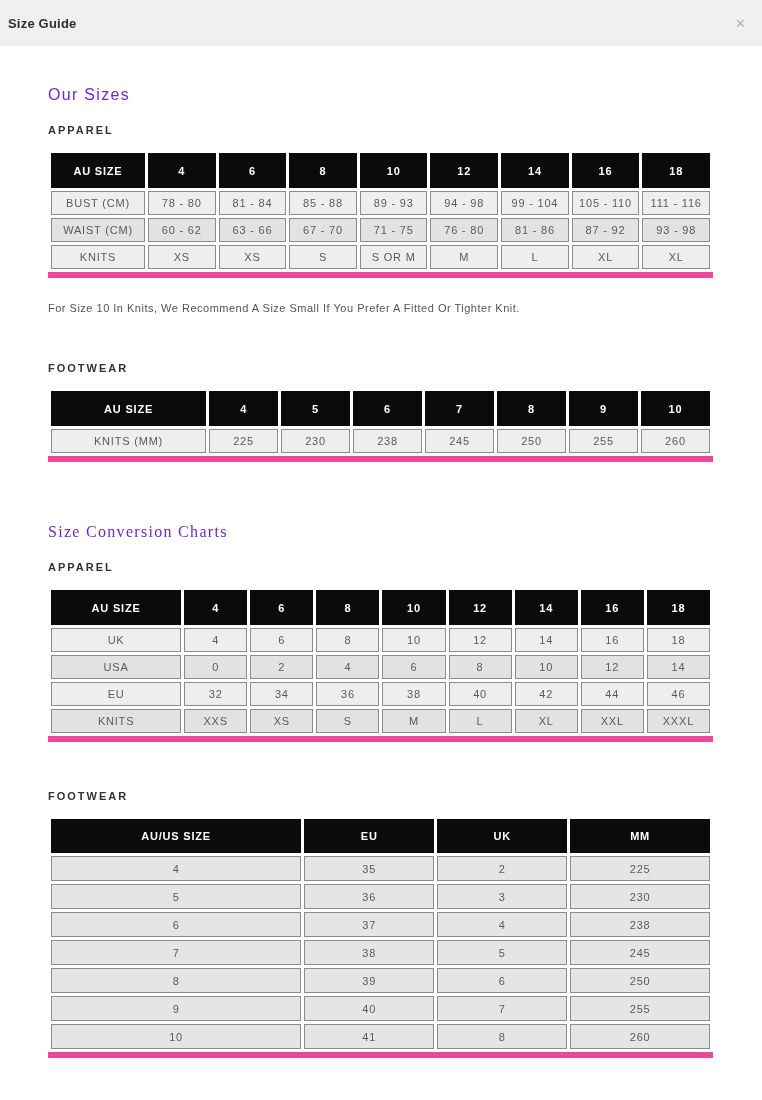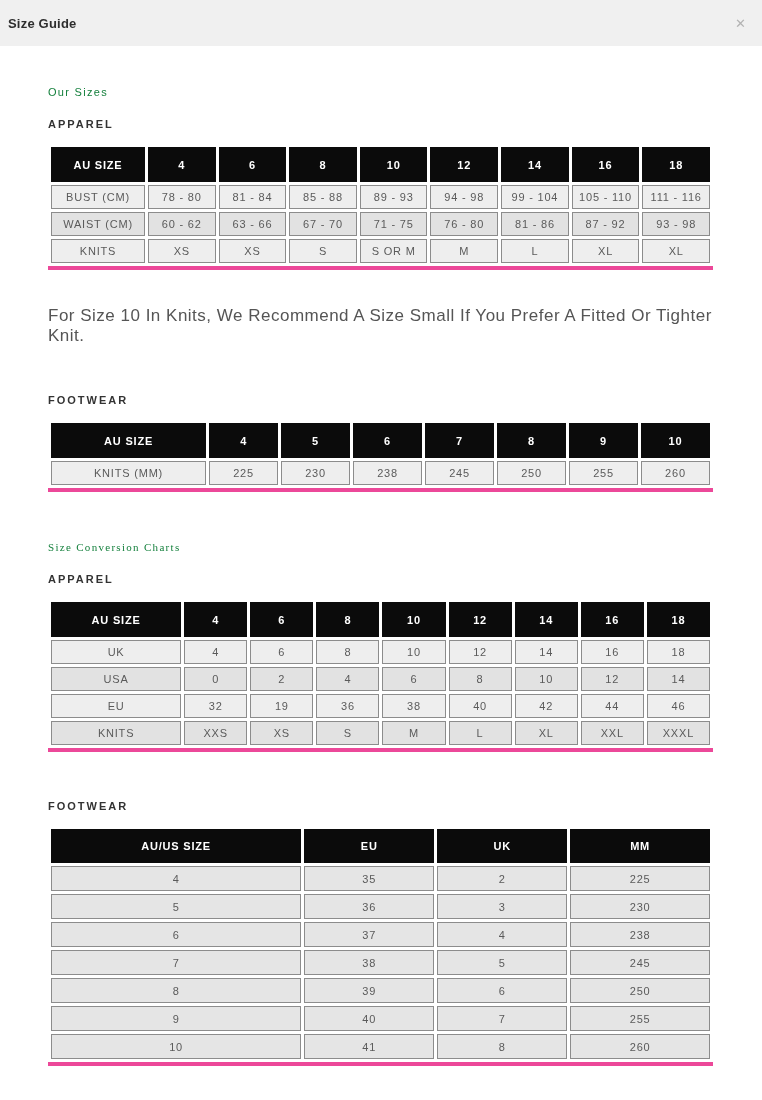--- a/index.html
+++ b/index.html
@@ -28,48 +28,48 @@
     background: none; border: none;
     font-size: 13px;
     color: #b2b2b2;
     cursor: pointer;
     font-family: "Liberation Sans", sans-serif;
     line-height: 1;
     padding: 2px 4px;
   }
   .content { padding: 0 49px 0 48px; }
   .section-label {
-    font-size: 11px;
-    color: #15803d;
+    font-size: 16px;
+    color: #6d28d9;
     letter-spacing: 1.3px;
   }
   .section-label.our-sizes { padding-top: 40px; }
   .section-label.conversion { padding-top: 47px; font-family: Liberation Serif, serif; }
   .category-label {
     font-size: 11px;
     font-weight: bold;
     color: #333;
     letter-spacing: 2px;
     margin-top: 20px;
     margin-bottom: 14px;
   }
   .category-label.mt-lg { margin-top: 48px; }
   .note {
-    font-size: 17px;
+    font-size: 11px;
     color: #555;
     letter-spacing: 0.5px;
-    margin-top: 36px;
+    margin-top: 24px;
   }
   .sg-table {
     width: 100%;
     border-collapse: separate;
     border-spacing: 3px;
     table-layout: fixed;
-    border-bottom: 4px solid #ec4899;
-    margin-bottom: 2px;
+    border-bottom: 6px solid #ec4899;
+    margin-bottom: 14px;
   }
   .sg-table th {
     background: #0b0b0b;
     color: #ffffff;
     font-size: 11px;
     font-weight: bold;
     letter-spacing: 0.8px;
     height: 35px;
     text-align: center;
     vertical-align: middle;
@@ -255,21 +255,21 @@
             <td>4</td>
             <td>6</td>
             <td>8</td>
             <td>10</td>
             <td>12</td>
             <td>14</td>
           </tr>
           <tr>
             <td>EU</td>
             <td>32</td>
-            <td>19</td>
+            <td>34</td>
             <td>36</td>
             <td>38</td>
             <td>40</td>
             <td>42</td>
             <td>44</td>
             <td>46</td>
           </tr>
           <tr>
             <td>KNITS</td>
             <td>XXS</td>

